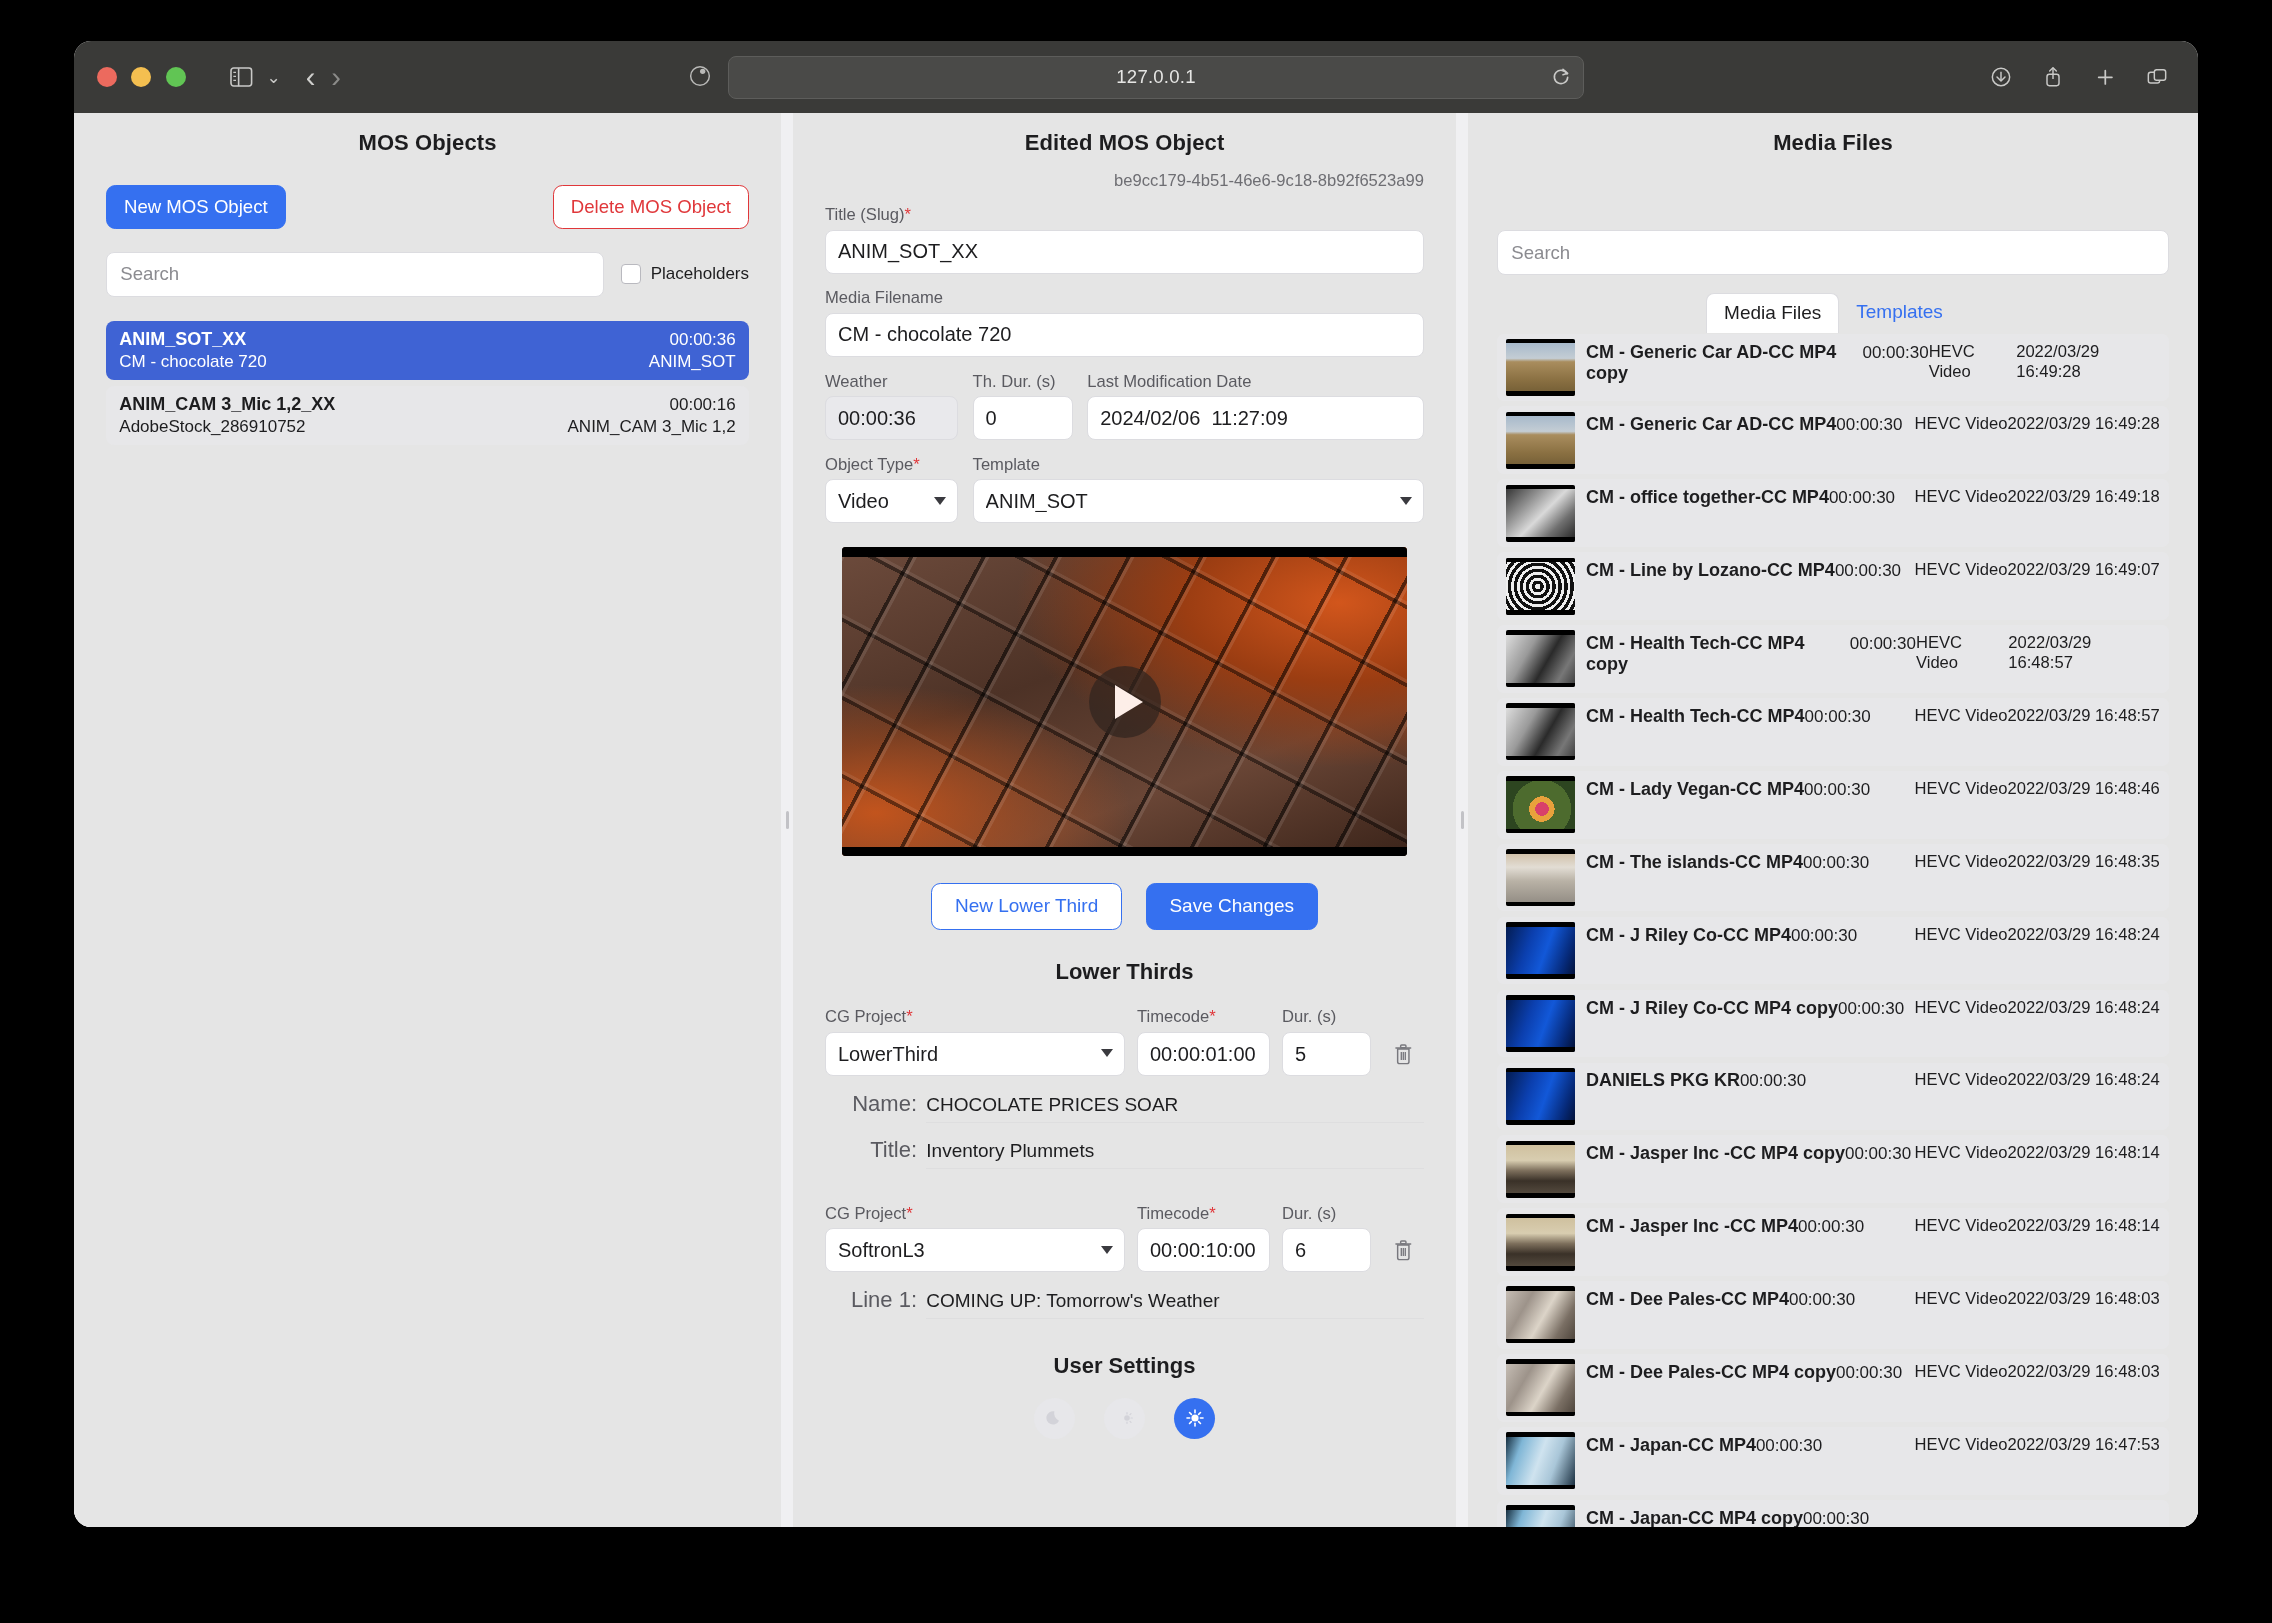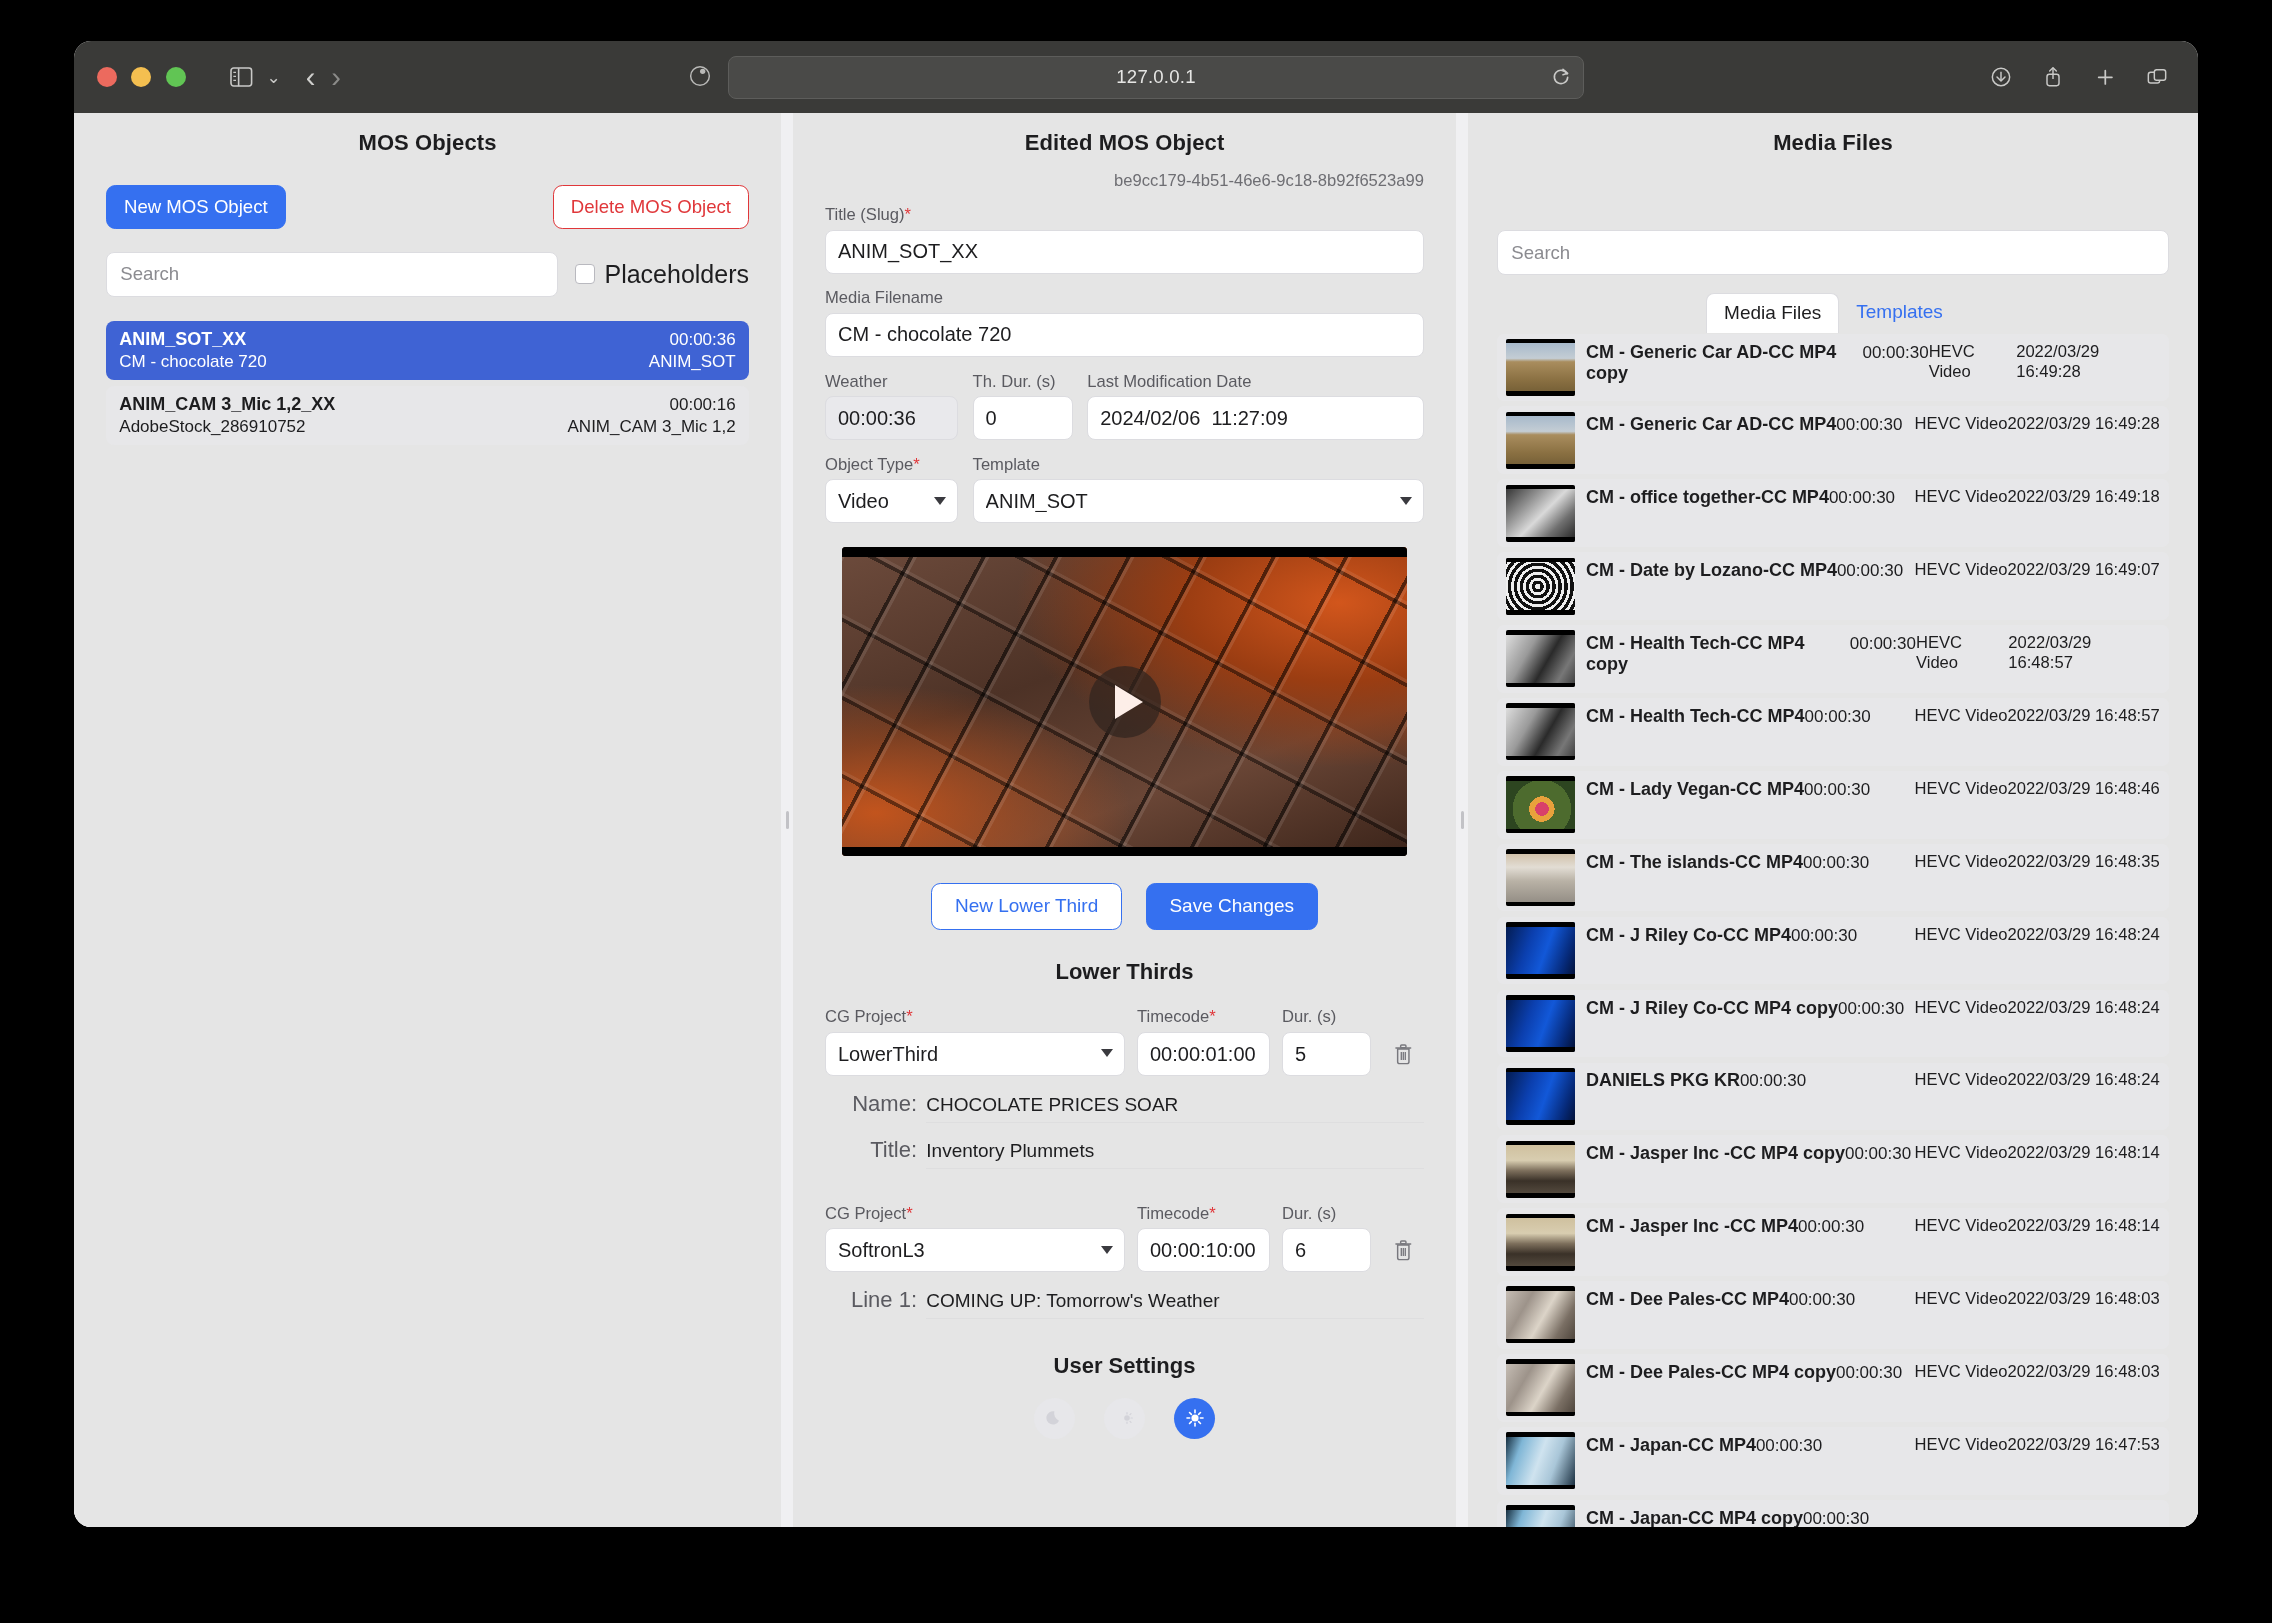--- a/index.html
+++ b/index.html
@@ -57,21 +57,21 @@
   .btn-primary{background:#3570f0;color:#fff;border:0.7px solid #3570f0;}
   .btn-danger{background:#fff;color:#e0373a;border:1px solid #e0373a;}
 
   .search-row{display:flex;align-items:center;margin-top:22.6px;gap:17px;}
   .search-input{flex:1;height:45px;border:0.7px solid #dcdce0;border-radius:8px;
                 padding:0 13.3px;font-size:18.6px;color:#1d1d1f;box-sizing:border-box;
                 font-family:"Liberation Sans",sans-serif;background:#fff;}
   .search-input::placeholder{color:#8b8b90;}
   .ph-wrap{display:flex;align-items:center;gap:9.3px;}
   .cbox{width:18.6px;height:18.6px;border:1px solid #b9b9bf;border-radius:4px;background:#fff;}
-  .ph-label{font-size:25px;color:#1d1d1f;}
+  .ph-label{font-size:17px;color:#1d1d1f;}
 
   .mos-list{margin-top:24px;}
   .mos-item{border-radius:8px;padding:8px 13.3px;margin-bottom:5.3px;cursor:pointer;}
   .mos-item.sel{background:#3f63d4;color:#fff;}
   .mos-item.alt{background:#e7e7e9;color:#1d1d1f;}
   .mos-line{display:flex;justify-content:space-between;align-items:baseline;}
   .mos-line.top .l{font-size:18px;font-weight:bold;}
   .mos-line.top .r{font-size:17px;}
   .mos-line.bot{margin-top:2.7px;}
   .mos-line.bot .l{font-size:17px;}
@@ -517,21 +517,21 @@
                 </div>
               </div>
             </div>
             <div class="mf-row">
               <div class="thumb" style="background: repeating-radial-gradient(circle at 46% 50%, rgb(239, 239, 239) 0px, rgb(239, 239, 239) 2.7px, rgb(17, 17, 17) 2.7px, rgb(17, 17, 17) 6px);">
                 <div class="tb t"></div>
                 <div class="tb b"></div>
               </div>
               <div class="mf-txt">
                 <div class="mf-l1">
-                  <span class="mf-name">CM - Date by Lozano-CC MP4</span>
+                  <span class="mf-name">CM - Line by Lozano-CC MP4</span>
                   <span class="mf-dur">00:00:30</span>
                 </div>
                 <div class="mf-l2">
                   <span class="mf-type">HEVC Video</span>
                   <span class="mf-date">2022/03/29  16:49:07</span>
                 </div>
               </div>
             </div>
             <div class="mf-row">
               <div class="thumb" style="background: linear-gradient(120deg, rgb(227, 227, 227) 0%, rgb(154, 154, 154) 34%, rgb(42, 42, 42) 58%, rgb(119, 119, 119) 80%, rgb(58, 58, 58) 100%);">

